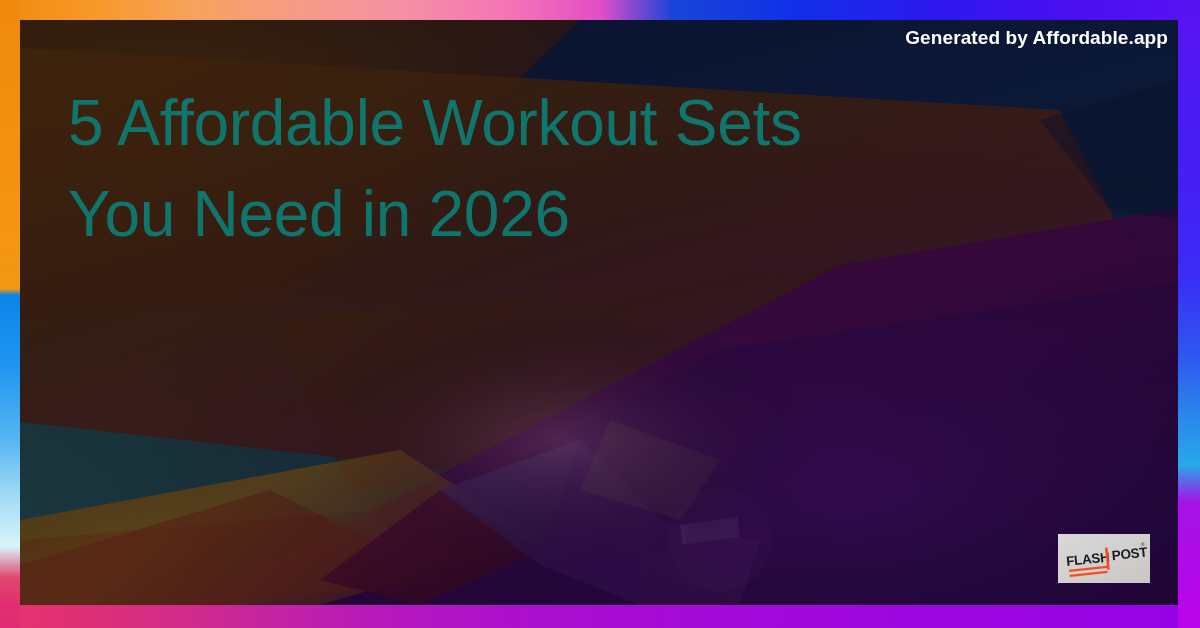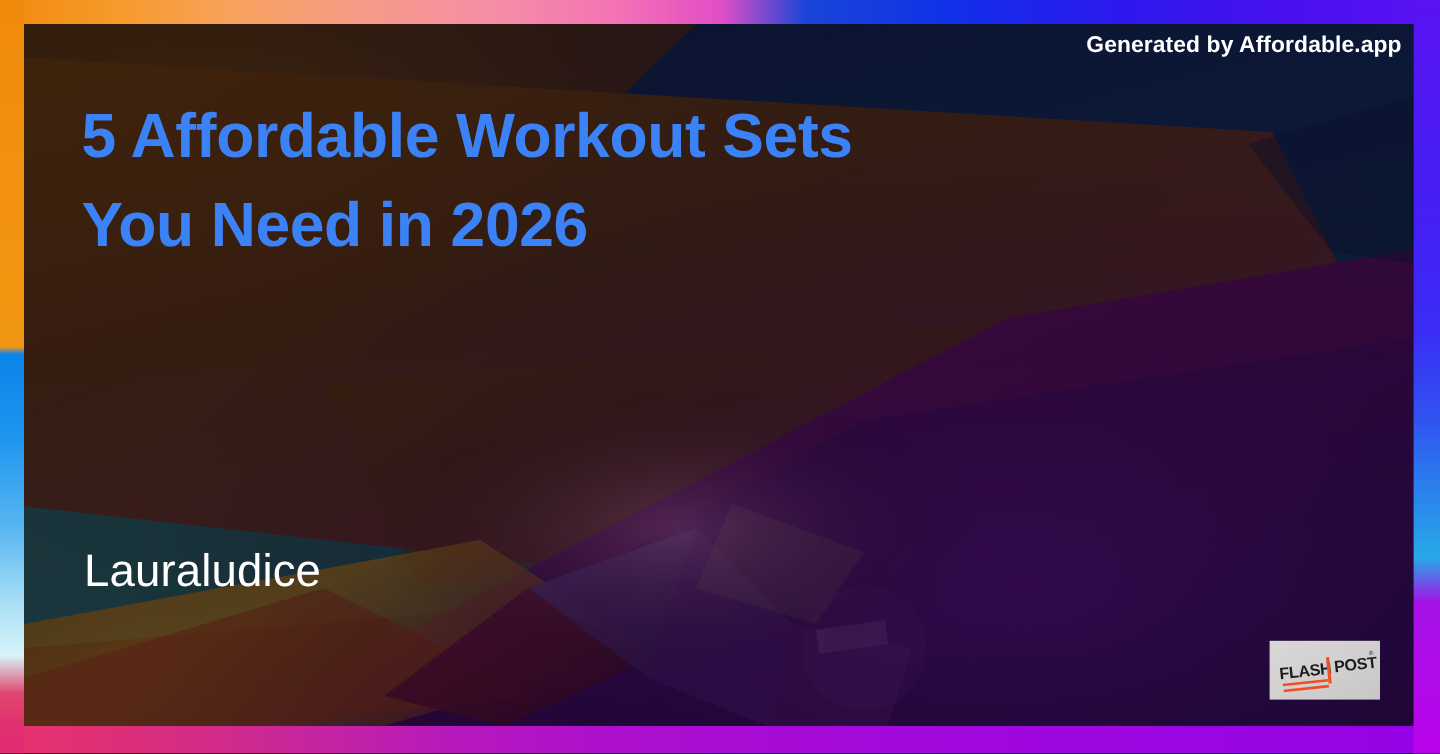--- a/index.html
+++ b/index.html
@@ -66,23 +66,23 @@
     font-size: 19px;
     font-weight: bold;
     letter-spacing: 0.1px;
     white-space: nowrap;
   }
   #headline {
     position: absolute;
     top: 78px; left: 68px;
     z-index: 5;
     width: 1000px;
-    color: #3b82f6;
-    font-size: 52px;
-    font-weight: bold;
+    color: #0f766e;
+    font-size: 64px;
+    font-weight: normal;
     line-height: 1.42;
     letter-spacing: -0.3px;
     white-space: pre-line;
   }
   #author {
     position: absolute;
     top: 455px; left: 70px;
     z-index: 5;
     color: #ffffff;
     font-size: 38px;
@@ -208,21 +208,20 @@
   <div class="frame-edge" id="edge-top"></div>
   <div class="frame-edge" id="edge-bottom"></div>
   <div class="frame-edge" id="edge-left"></div>
   <div class="frame-edge" id="edge-right"></div>
 
   <div id="attribution">Generated by Affordable.app</div>
 
   <div id="headline">5 Affordable Workout Sets
 You Need in 2026</div>
 
-  <div id="author">Lauraludice</div>
 
   <div id="logo-plate">
     <svg viewBox="0 0 92 49" aria-hidden="true">
       <g transform="rotate(-6 46 24)">
         <text x="8" y="28" font-family="'Liberation Sans', sans-serif" font-size="13.5" font-weight="bold" fill="#1b1b22" letter-spacing="-0.3">FLASH</text>
         <rect x="48" y="14" width="2.6" height="22" fill="#f04e23"></rect>
         <text x="54" y="27" font-family="'Liberation Sans', sans-serif" font-size="13.5" font-weight="bold" fill="#1b1b22" letter-spacing="-0.3">POST</text>
         <text x="84" y="16" font-family="'Liberation Sans', sans-serif" font-size="5" fill="#1b1b22">®</text>
         <rect x="10" y="32" width="38" height="2.2" fill="#f04e23"></rect>
         <rect x="10" y="37" width="38" height="2.2" fill="#f04e23"></rect>

